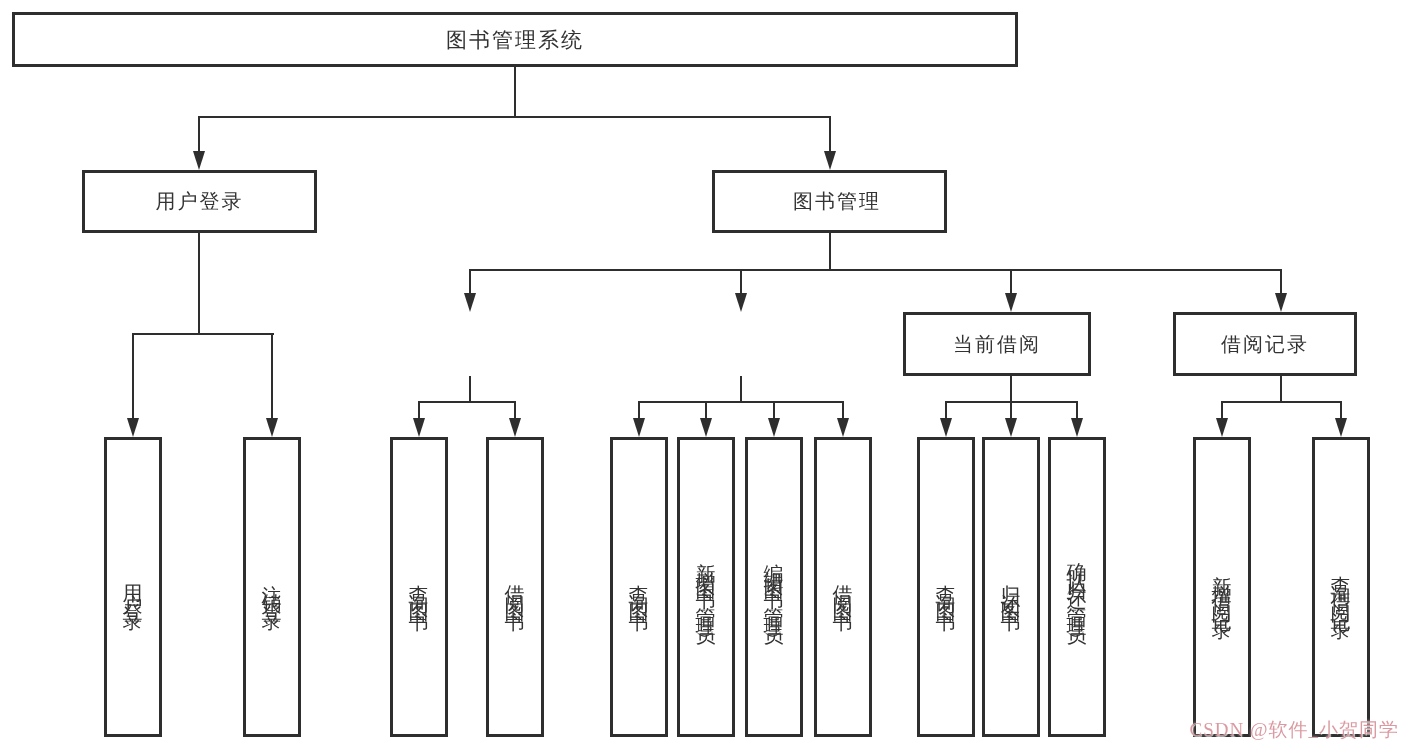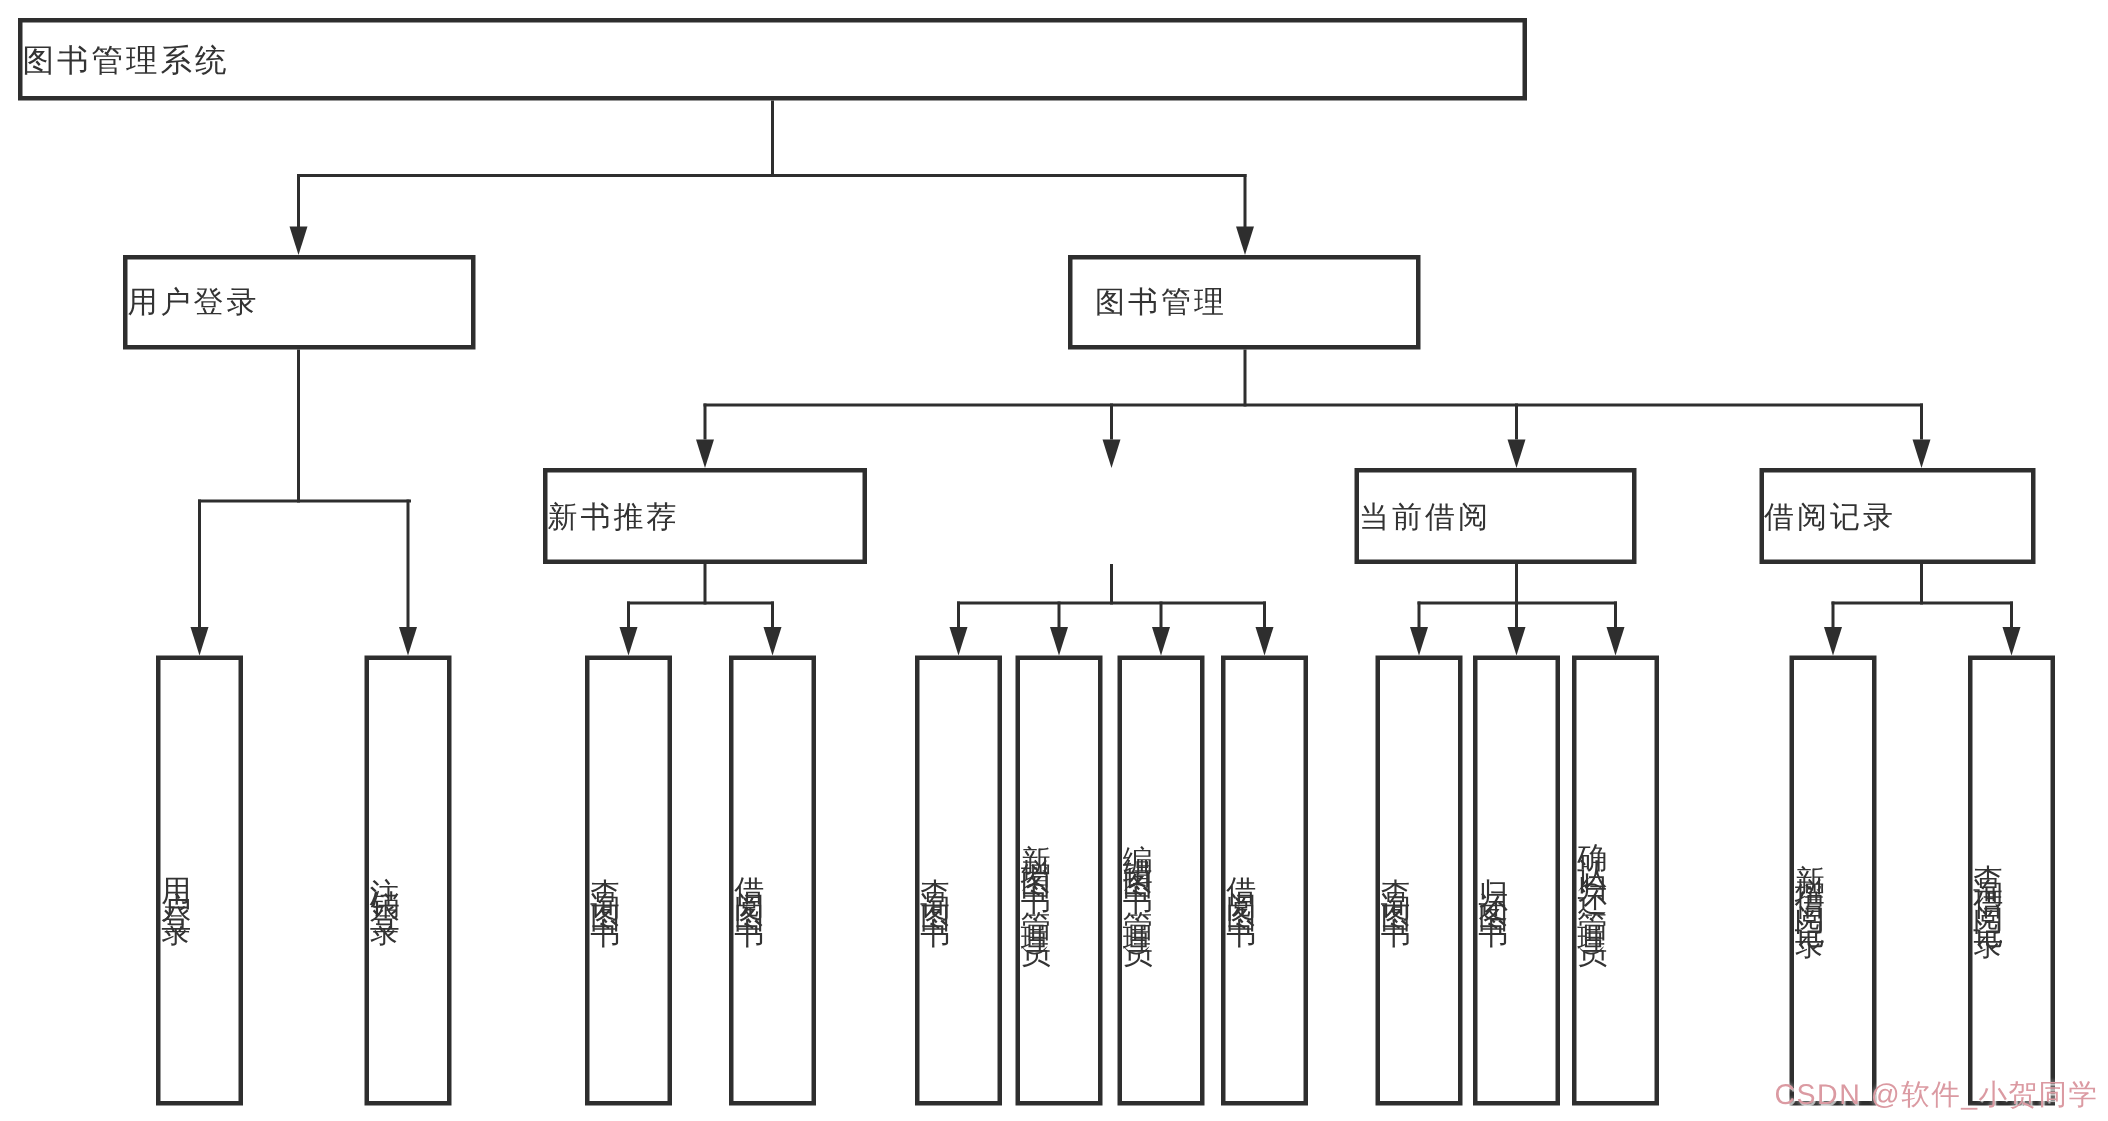--- a/index.html
+++ b/index.html
@@ -2,59 +2,57 @@
 <html><head>
 <meta charset="utf-8">
 <style>
   html,body{margin:0;padding:0;background:#ffffff;}
   .canvas{
     position:relative;width:1405px;height:747px;background:#ffffff;
     font-family:"Liberation Sans",sans-serif;color:#333333;overflow:hidden;
   }
   .node{
     position:absolute;box-sizing:border-box;background:#ffffff;
-    border:3px solid #2e2e2e;display:flex;align-items:center;
+    border:3px solid #2e2e2e;display:flex;align-items:center;justify-content:center;
   }
   .lbl{font-size:20px;letter-spacing:2px;white-space:nowrap;color:#333333;}
   .root-box .lbl{font-size:21px;}
   .vert .lbl{
     writing-mode:vertical-rl;letter-spacing:9px;line-height:1;
     font-size:20px;white-space:normal;
   }
   .ln{position:absolute;background:#2e2e2e;}
   .ar{
     position:absolute;width:0;height:0;
     border-left:6px solid transparent;border-right:6px solid transparent;
     border-top:19px solid #2e2e2e;
   }
   .watermark{
     position:absolute;right:6px;bottom:4px;z-index:5;
     font-size:19px;letter-spacing:1px;color:#db9aa2;
     text-shadow:0 0 3px rgba(255,255,255,.9), 1px 1px 0 rgba(255,255,255,.6);
+    font-family:Liberation Serif, serif;
   }
 </style>
 </head>
 <body>
 
 <div class="canvas">
 
   <div class="node root-box" style="left:12px;top:12px;width:1006px;height:55px;">
     <span class="lbl">图书管理系统</span>
   </div>
 
   <div class="node" style="left:82px;top:170px;width:235px;height:63px;">
     <span class="lbl">用户登录</span>
   </div>
   <div class="node" style="left:712px;top:170px;width:235px;height:63px;padding-left:15px;">
     <span class="lbl">图书管理</span>
   </div>
 
-  <div class="node" style="left:362px;top:312px;width:216px;height:64px;">
-    <span class="lbl">新书推荐</span>
-  </div>
   <div class="node" style="left:903px;top:312px;width:188px;height:64px;">
     <span class="lbl">当前借阅</span>
   </div>
   <div class="node" style="left:1173px;top:312px;width:184px;height:64px;">
     <span class="lbl">借阅记录</span>
   </div>
 
   <div class="node vert" style="left:104px;top:437px;width:58px;height:300px;">
     <span class="lbl">用户登录</span>
   </div>

